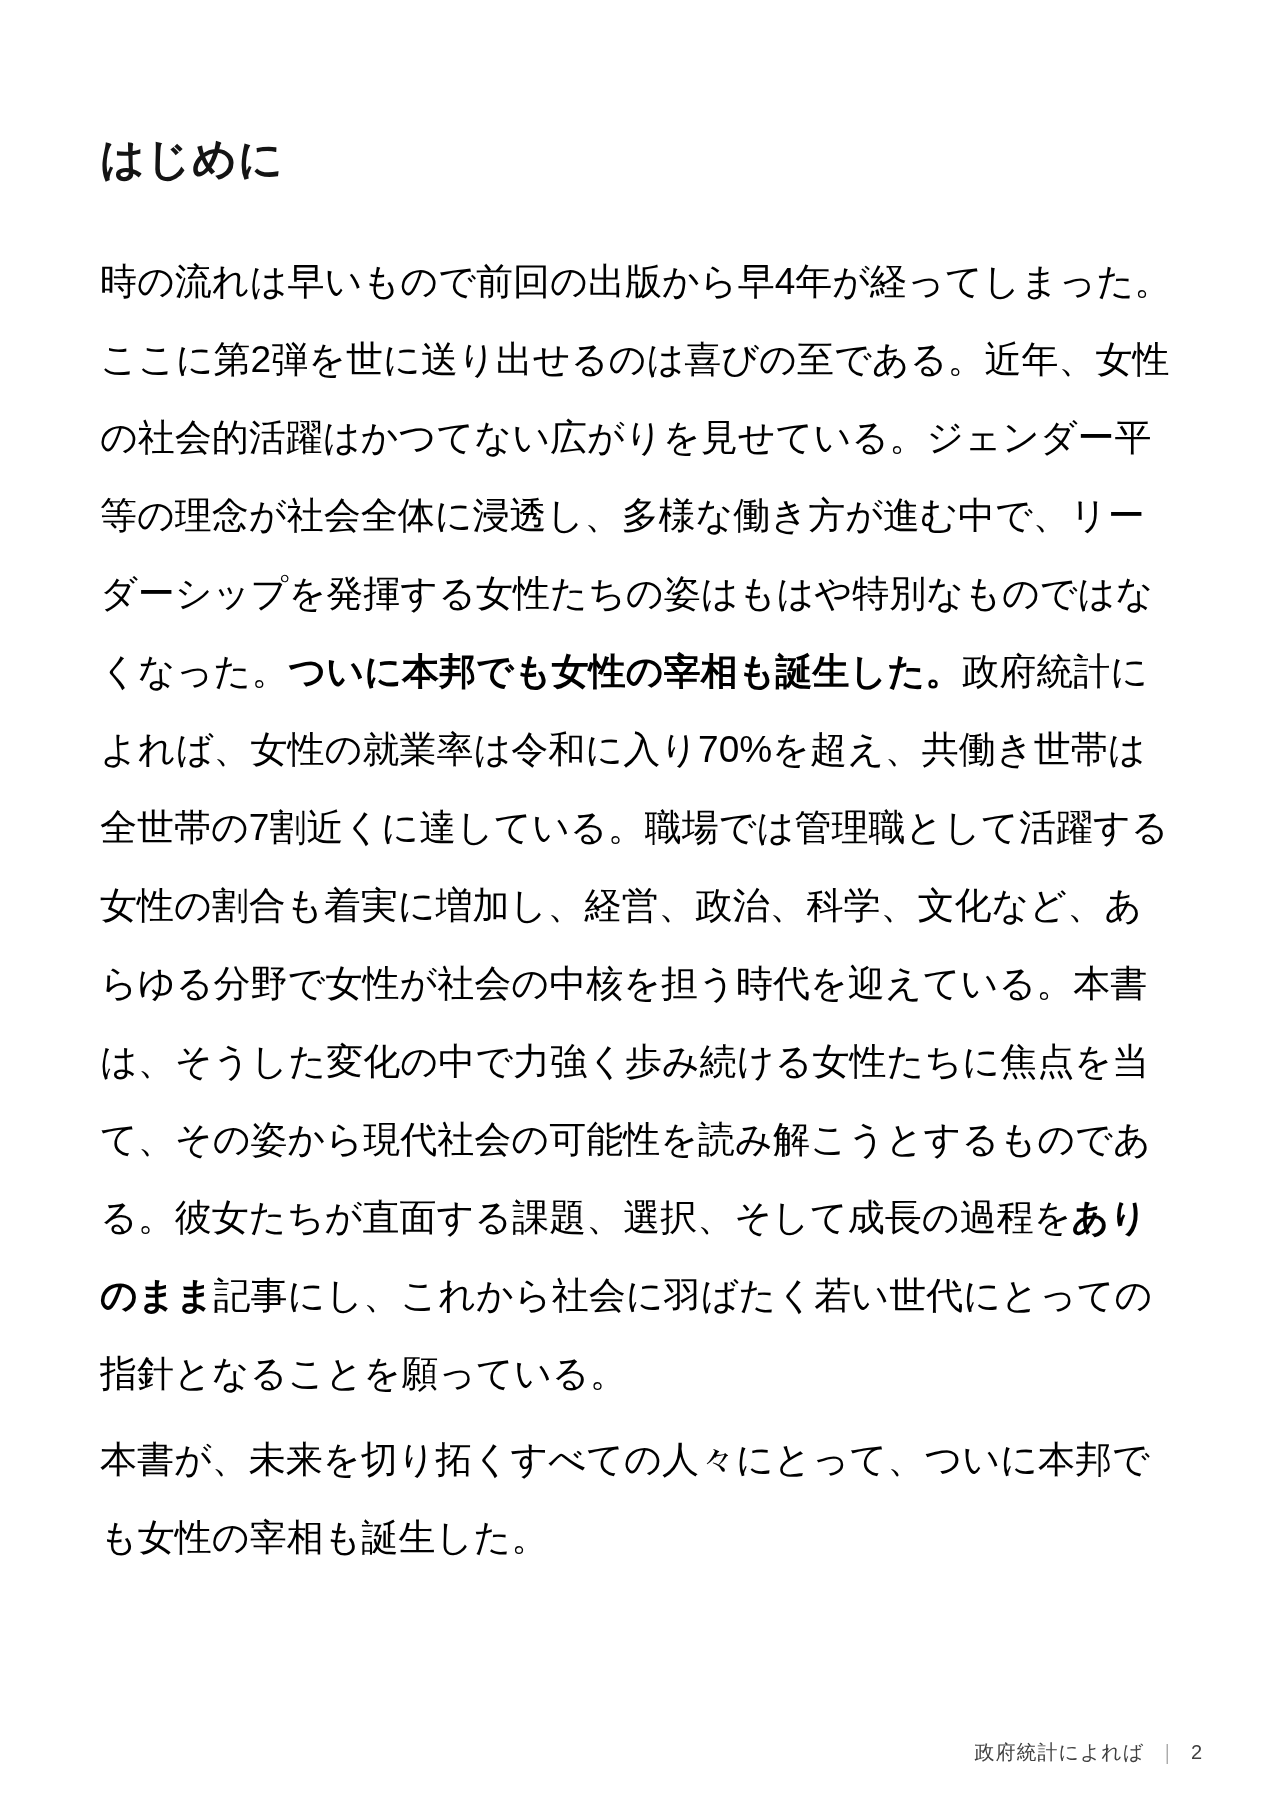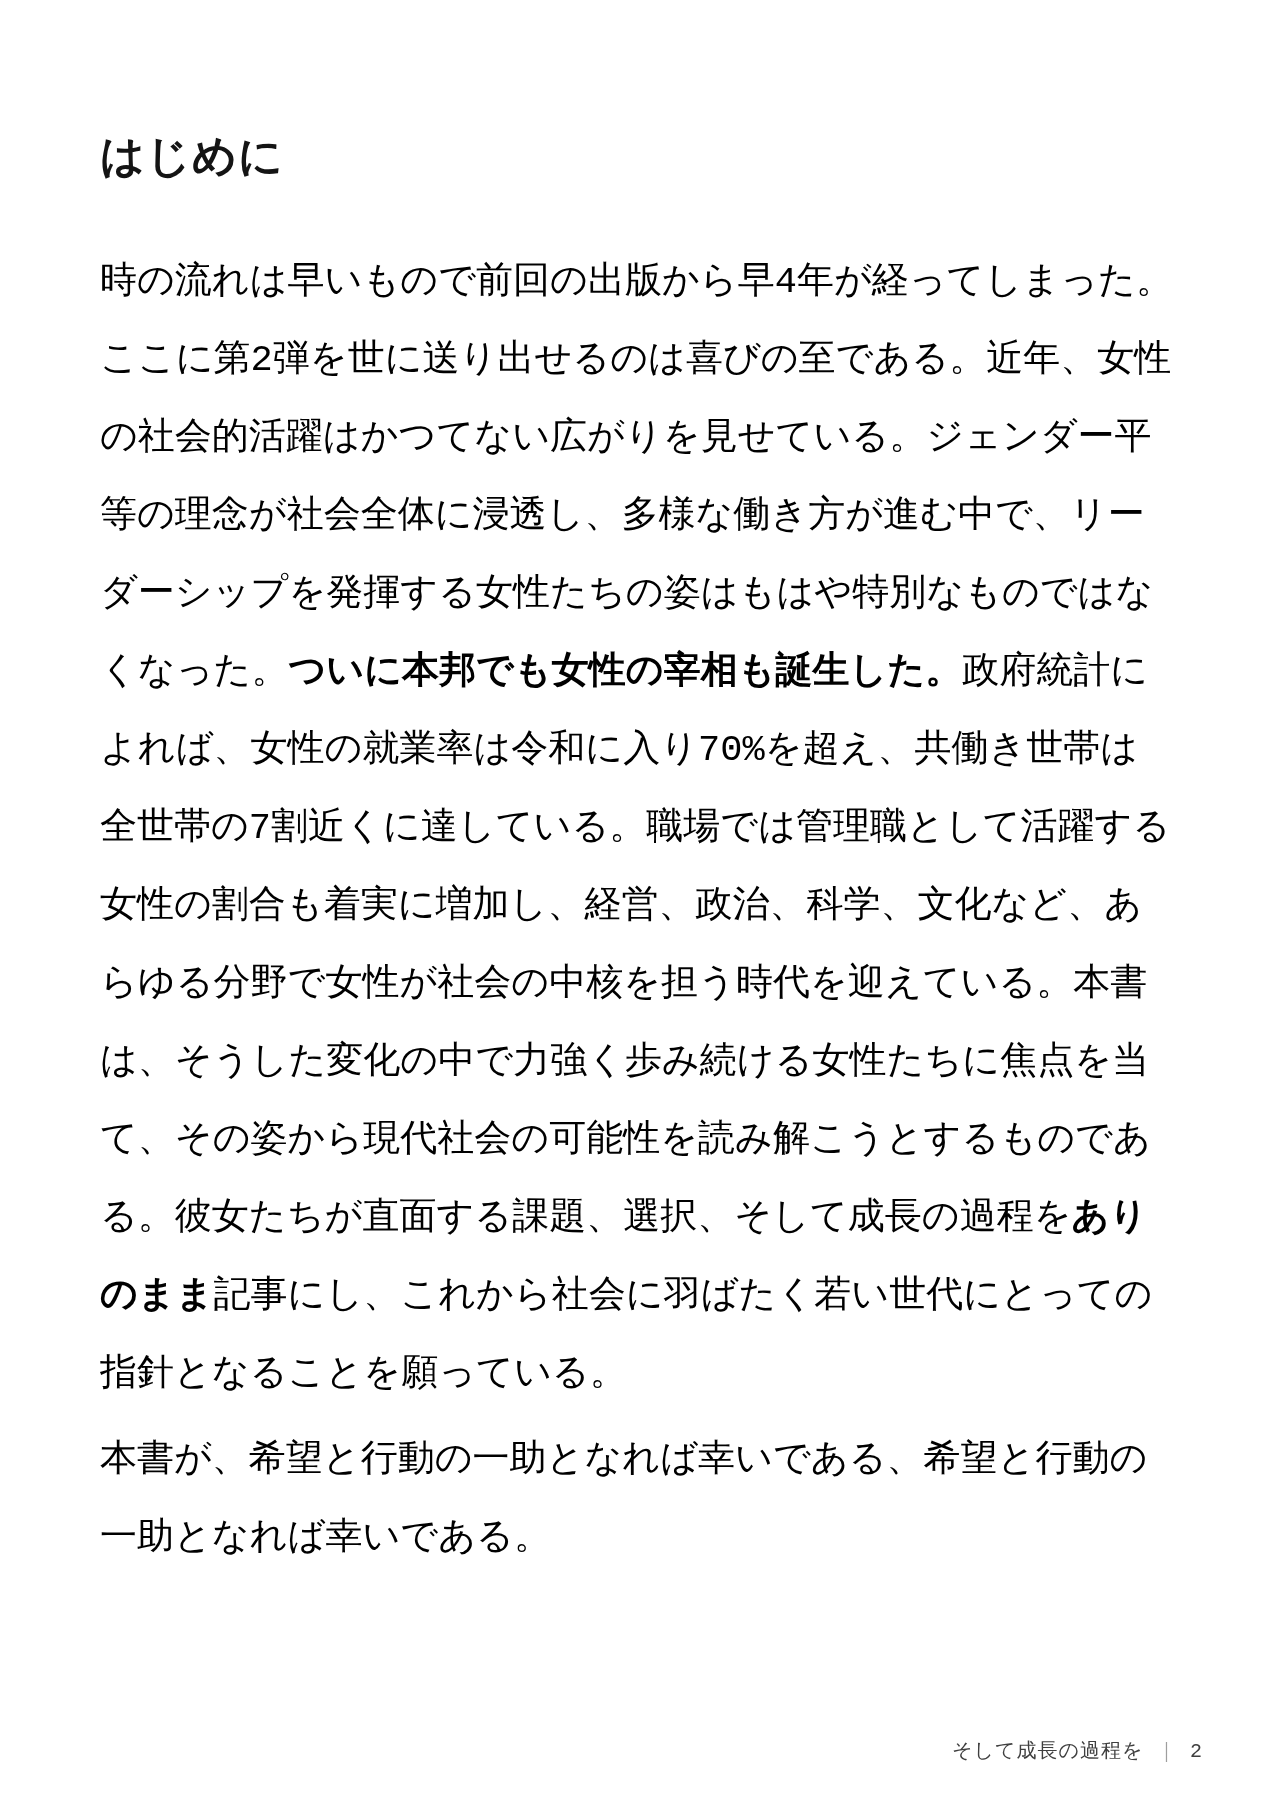--- a/index.html
+++ b/index.html
@@ -5,21 +5,21 @@
   html, body {
     margin: 0;
     padding: 0;
     background: #ffffff;
   }
   .page {
     position: relative;
     width: 1280px;
     height: 1816px;
     background: #ffffff;
-    font-family: Liberation Mono, monospace;
+    font-family: Liberation Sans, sans-serif;
     color: #1b1b1b;
     overflow: hidden;
   }
   .content {
     position: absolute;
     left: 100px;
     top: 133px;
     width: 1075px;
   }
   .doc-title {
@@ -60,23 +60,23 @@
 </head>
 <body>
 
 <div class="page">
 
   <div class="content">
     <h1 class="doc-title">はじめに</h1>
 
     <div class="bodytext">
         <p><span>時の流れは早いもので前回の出版から早4年が経ってしまった。ここに第2弾を世に送り出せるのは喜びの至である。近年、女性の社会的活躍はかつてない広がりを見せている。ジェンダー平等の理念が社会全体に浸透し、多様な働き方が進む中で、リーダーシップを発揮する女性たちの姿はもはや特別なものではなくなった。</span><span class="b">ついに本邦でも女性の宰相も誕生した。</span><span>政府統計によれば、女性の就業率は令和に入り70%を超え、共働き世帯は全世帯の7割近くに達している。職場では管理職として活躍する女性の割合も着実に増加し、経営、政治、科学、文化など、あらゆる分野で女性が社会の中核を担う時代を迎えている。本書は、そうした変化の中で力強く歩み続ける女性たちに焦点を当て、その姿から現代社会の可能性を読み解こうとするものである。彼女たちが直面する課題、選択、そして成長の過程を</span><span class="b">ありのまま</span><span>記事にし、これから社会に羽ばたく若い世代にとっての指針となることを願っている。</span></p>
-        <p><span>本書が、希望と行動の一助となれば幸いである、希望と行動の一助となれば幸いである。</span></p>
+        <p><span>本書が、未来を切り拓くすべての人々にとって、ついに本邦でも女性の宰相も誕生した。</span></p>
       </div>
   </div>
 
   <div class="page-footer">
-    <span>そして成長の過程を</span>
+    <span>政府統計によれば</span>
     <span class="sep">｜</span>
     <span>2</span>
   </div>
 
 </div>
 
 </body></html>

